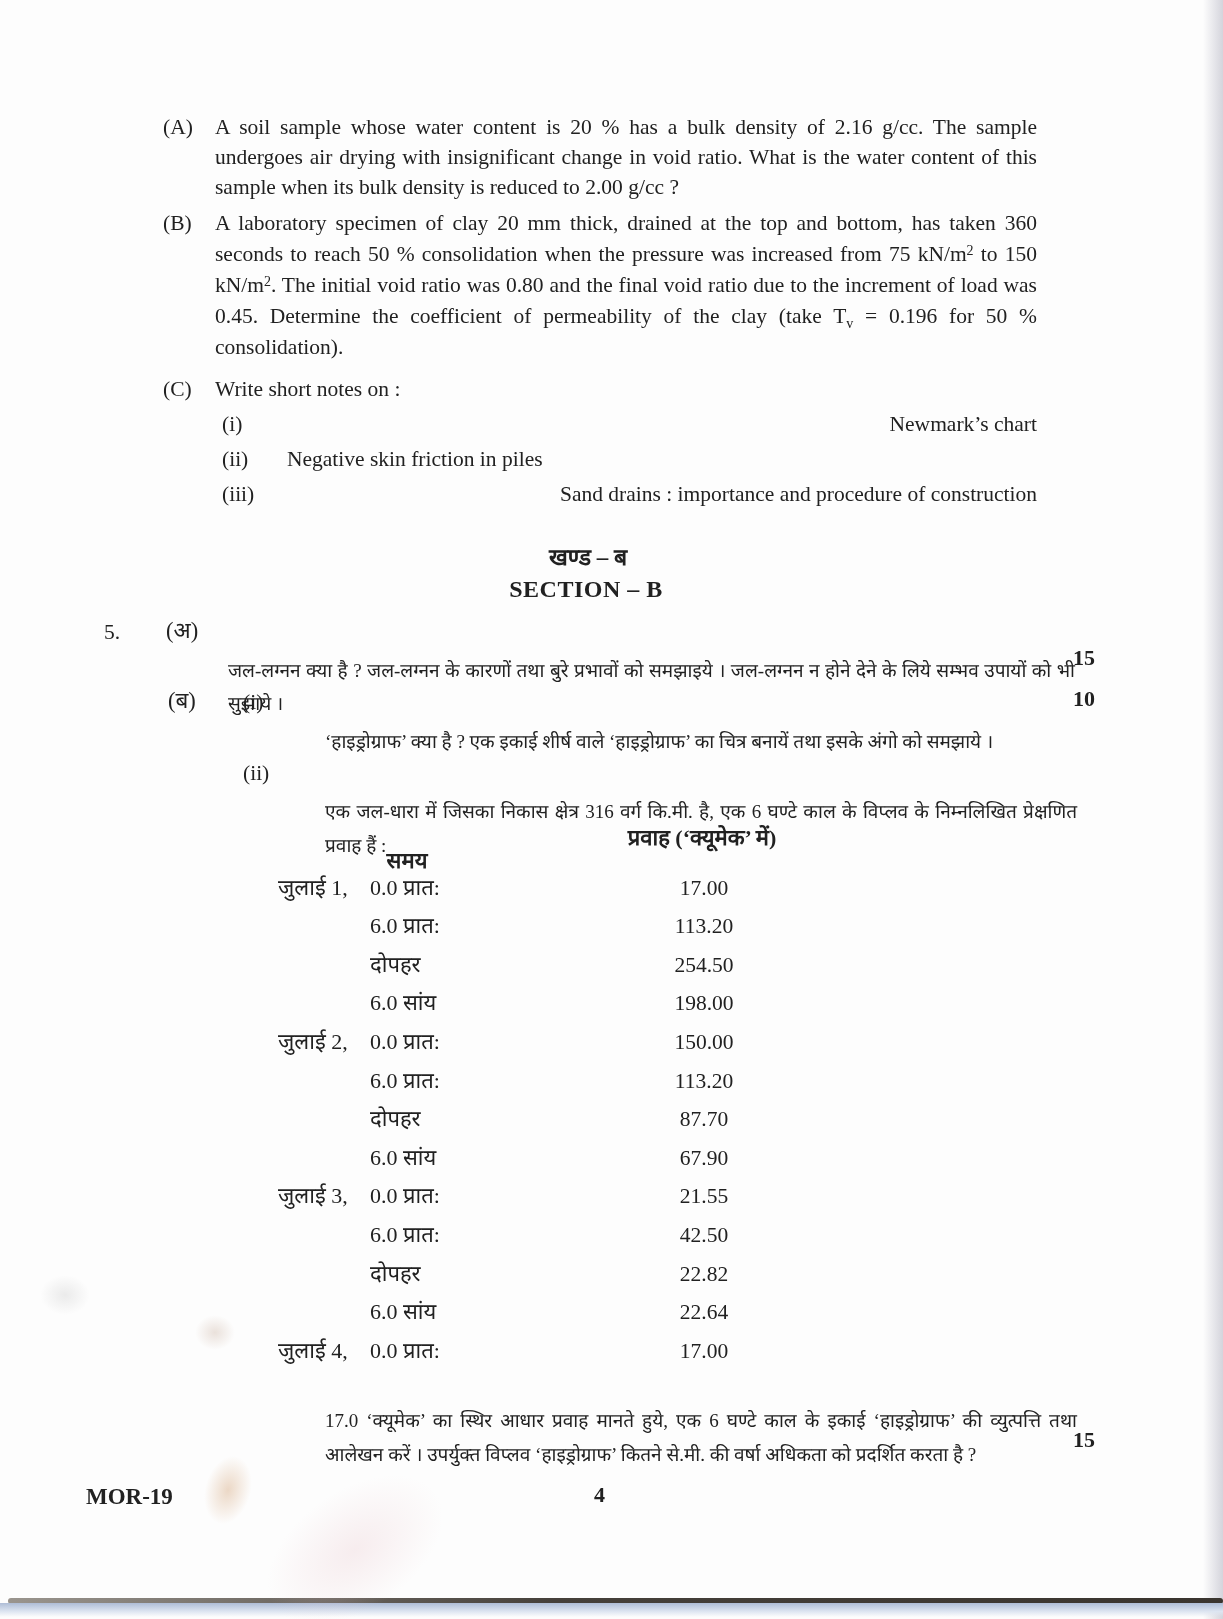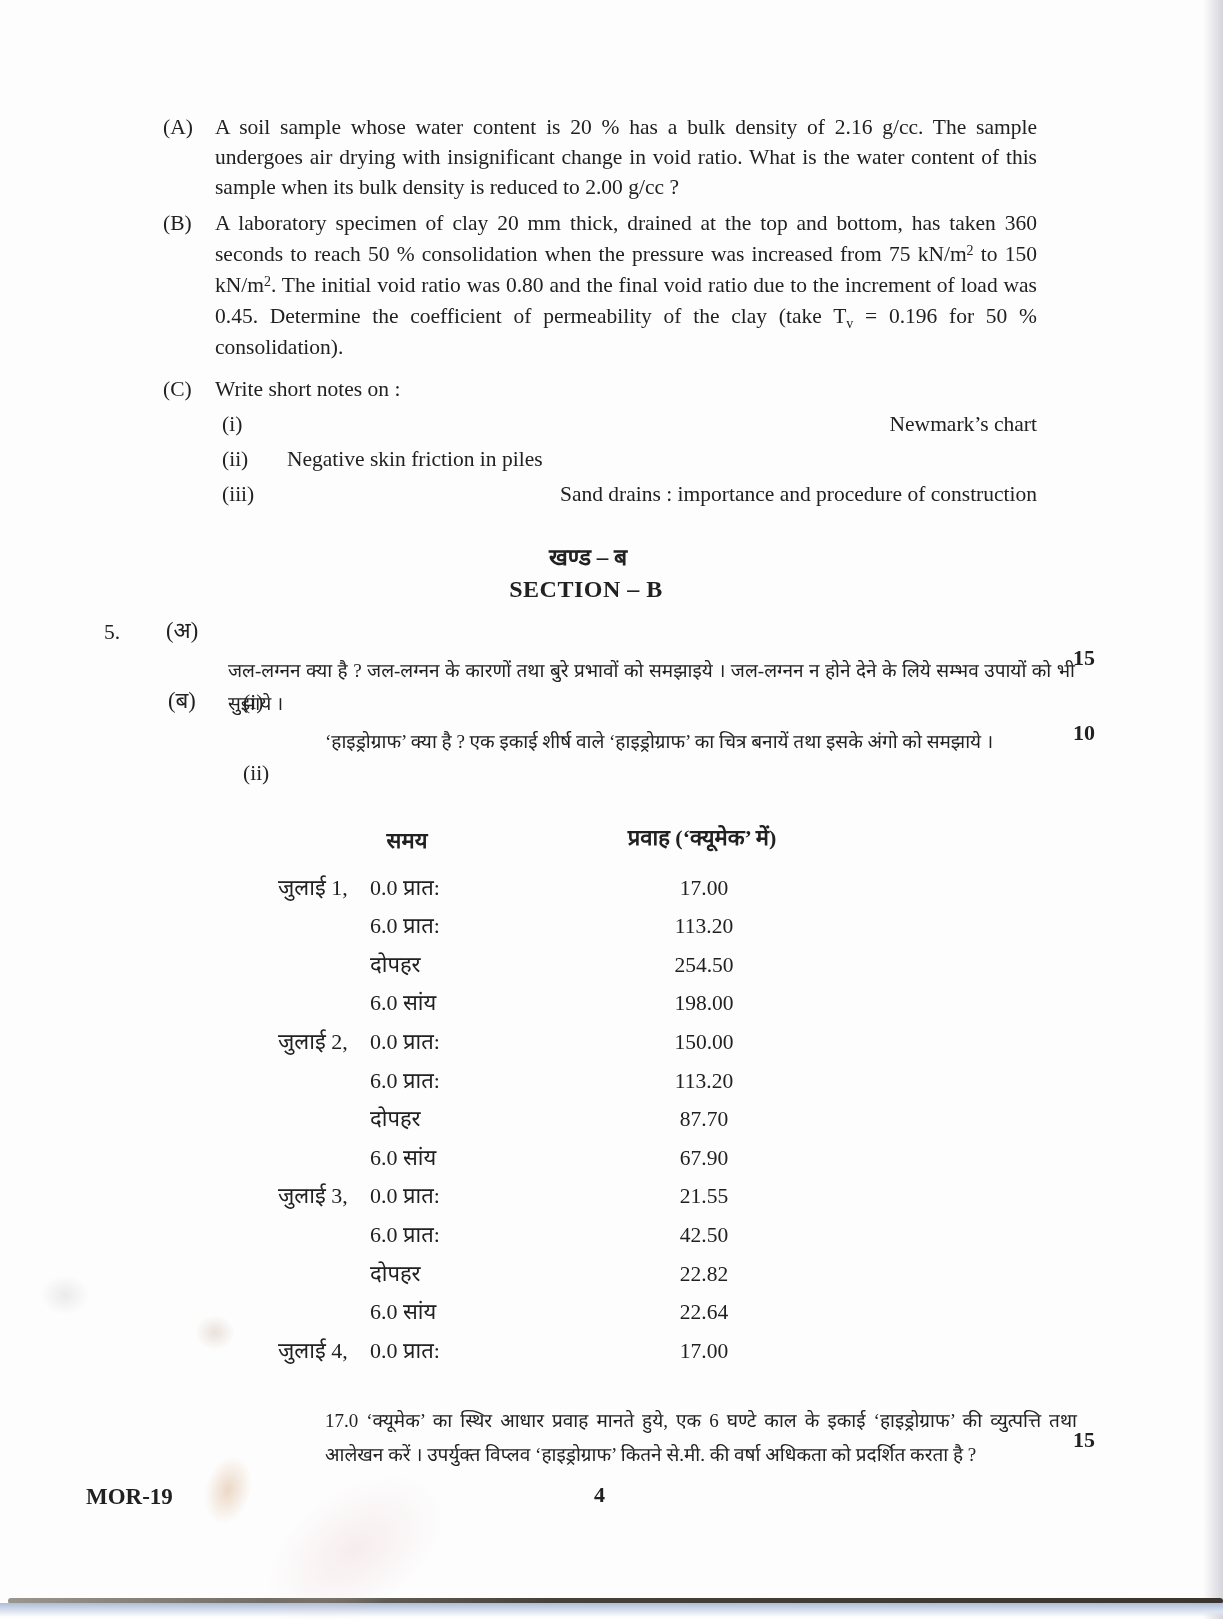--- a/index.html
+++ b/index.html
@@ -106,25 +106,26 @@
   <div class="abs heading-en" style="left:586px; top:576px;">SECTION – B</div>
 
   <span class="abs q-label" style="left:104px; top:617px;">5.</span>
   <span class="abs hi-label" style="left:166px; top:614px;">(अ)</span>
   <div class="abs hi-text" style="left:228px; top:614px; width:847px;">जल-लग्नन क्या है ? जल-लग्नन के कारणों तथा बुरे प्रभावों को समझाइये । जल-लग्नन न होने देने के लिये सम्भव उपायों को भी सुझाये ।</div>
   <div class="abs marks" style="left:1035px; top:645px;">15</div>
 
   <span class="abs hi-label" style="left:168px; top:684px;">(ब)</span>
   <span class="abs q-label" style="left:243px; top:687px;">(i)</span>
   <div class="abs hi-text" style="left:325px; top:684px; width:750px; line-height:35px;">‘हाइड्रोग्राफ’ क्या है ? एक इकाई शीर्ष वाले ‘हाइड्रोग्राफ’ का चित्र बनायें तथा इसके अंगो को समझाये ।</div>
-  <div class="abs marks" style="left:1035px; top:720px;">10</div>
+  <div class="abs marks" style="left:1035px; top:686px;">10</div>
 
   <span class="abs q-label" style="left:243px; top:758px;">(ii)</span>
-
-  <div class="abs tbl-head" style="left:407px; top:824px;">समय</div>
+  <div class="abs hi-text" style="left:325px; top:755px; width:752px; line-height:34px;">एक जल-धारा में जिसका निकास क्षेत्र 316 वर्ग कि.मी. है, एक 6 घण्टे काल के विप्लव के निम्नलिखित प्रेक्षणित प्रवाह हैं :</div>
+
+  <div class="abs tbl-head" style="left:407px; top:844px;">समय</div>
   <div class="abs tbl-head" style="left:702px; top:821px;">प्रवाह (‘क्यूमेक’ में)</div>
 
   <div class="abs flow-rows" style="left:278px; top:862px;">
     <div class="flow-row">
       <span class="cell-date">जुलाई 1,</span>
       <span class="cell-time">0.0 प्रात:</span>
       <span class="cell-flow">17.00</span>
     </div>
 
     <div class="flow-row">

